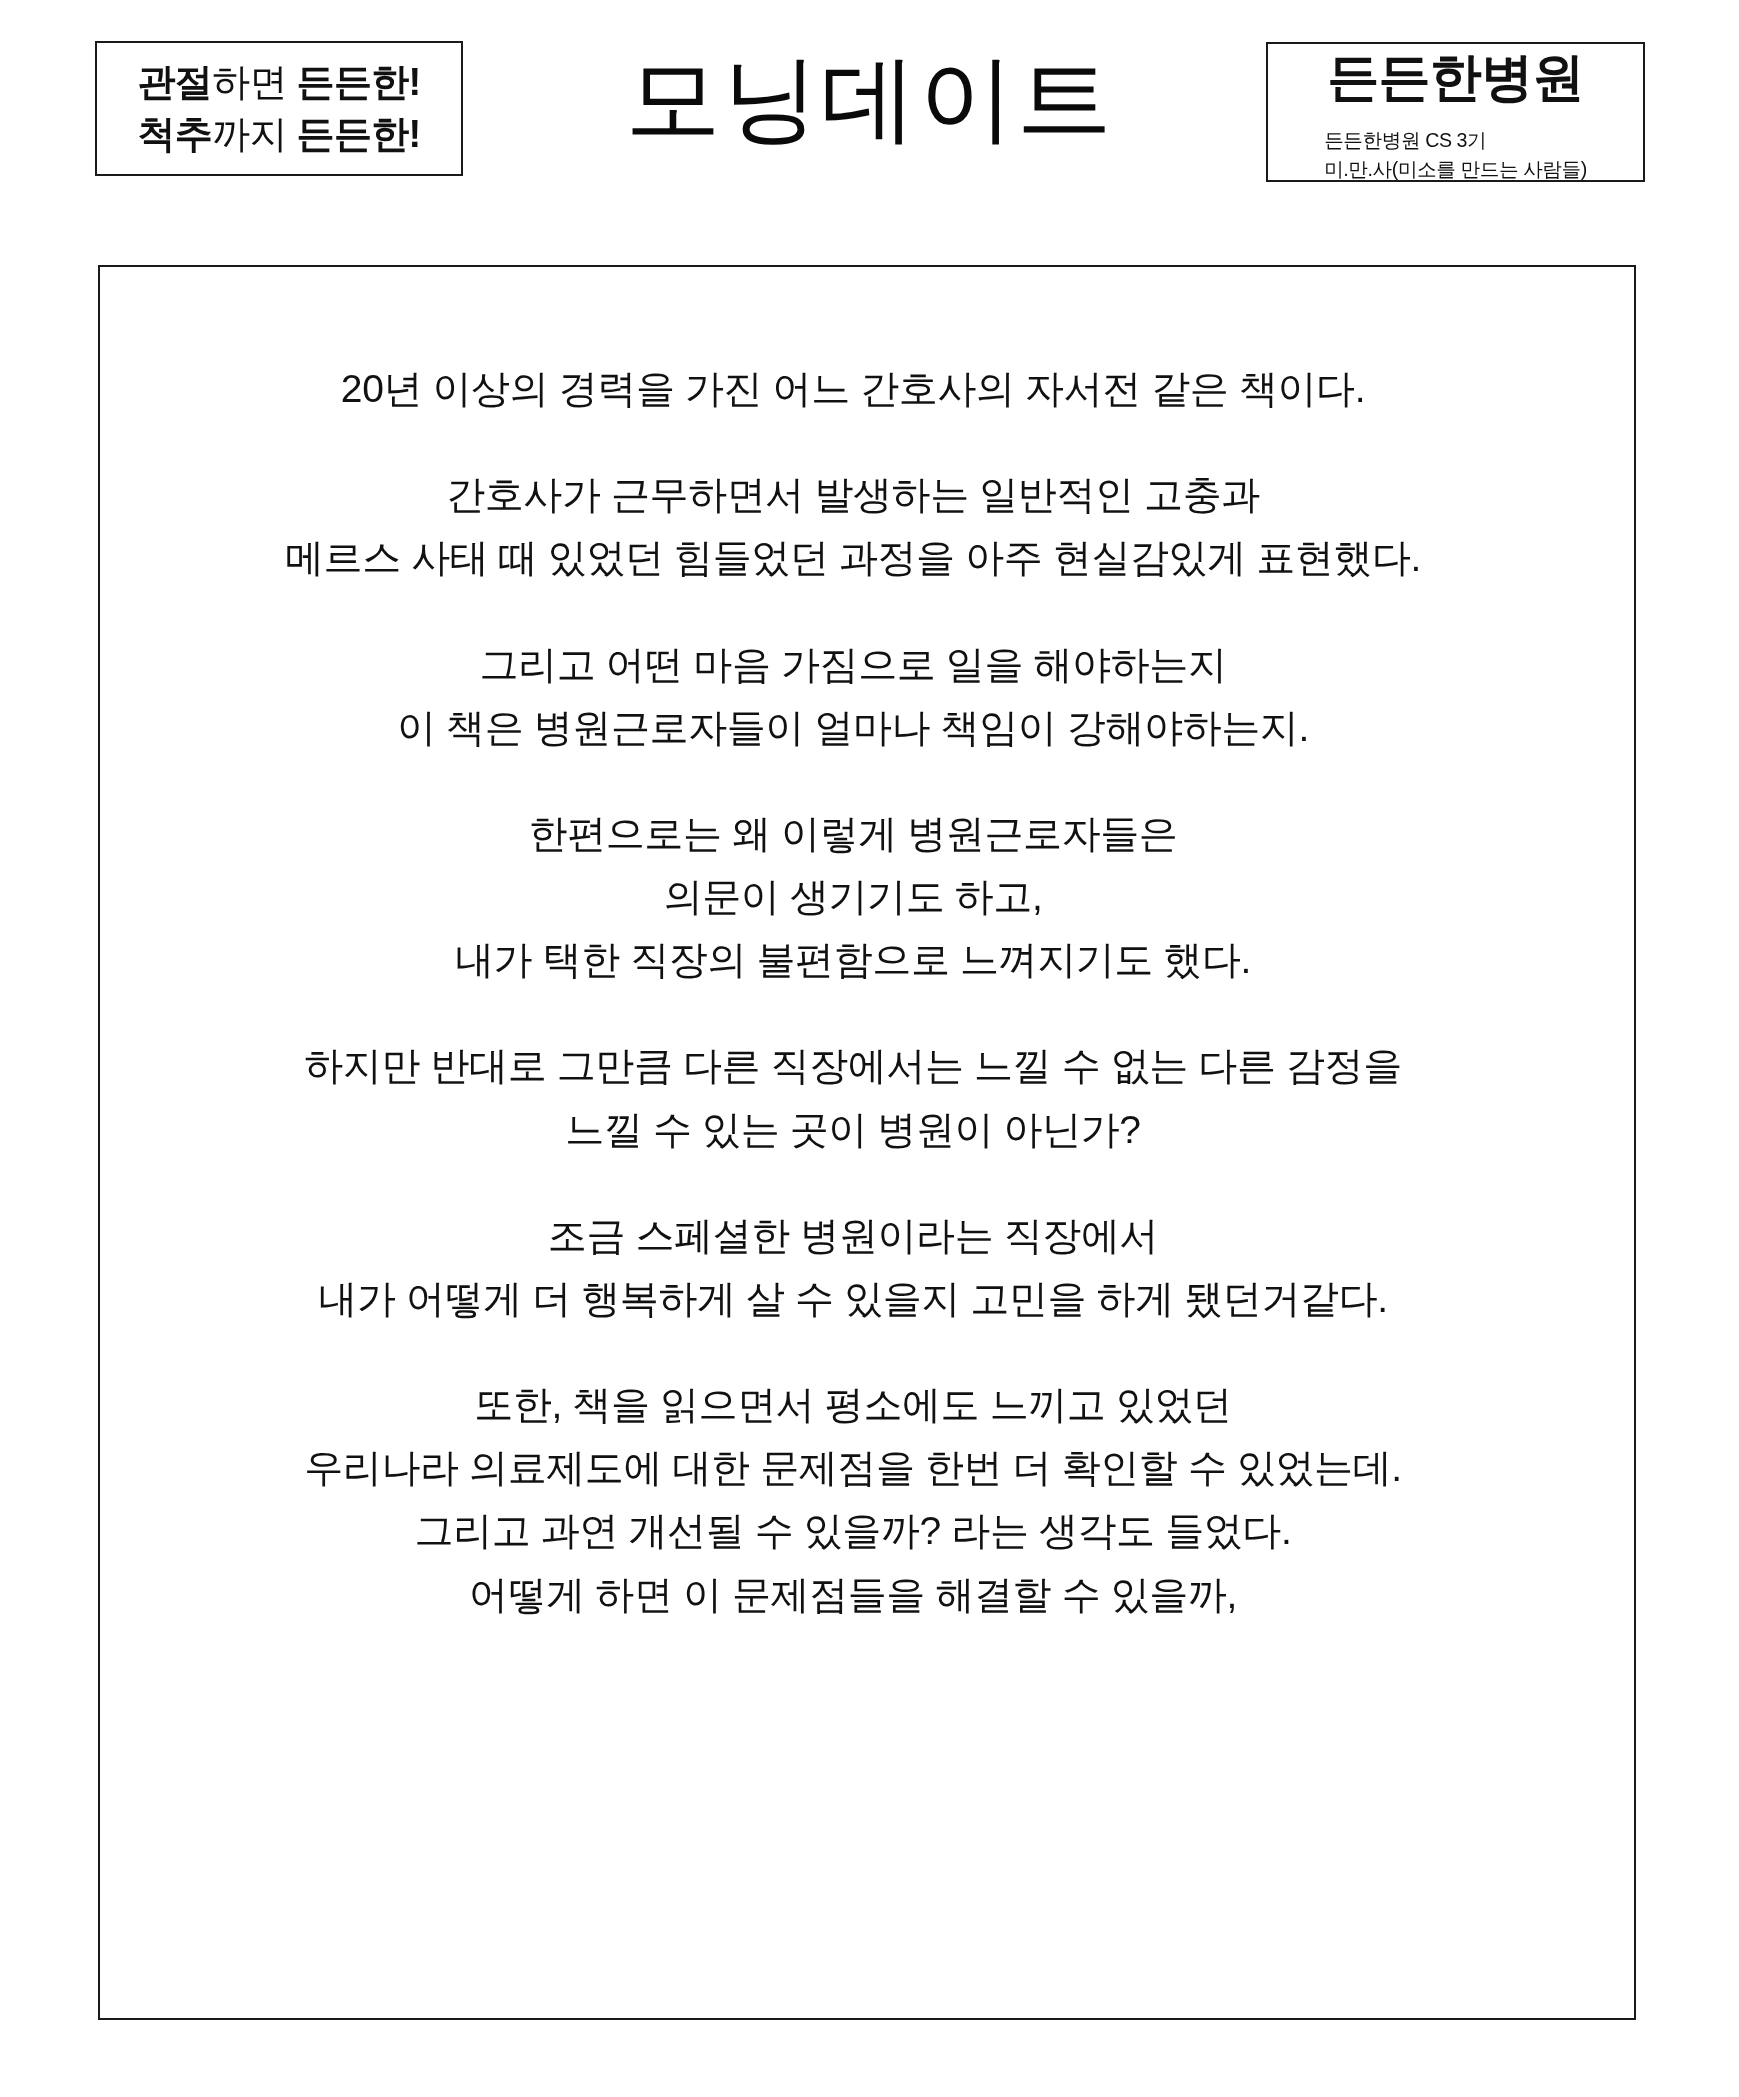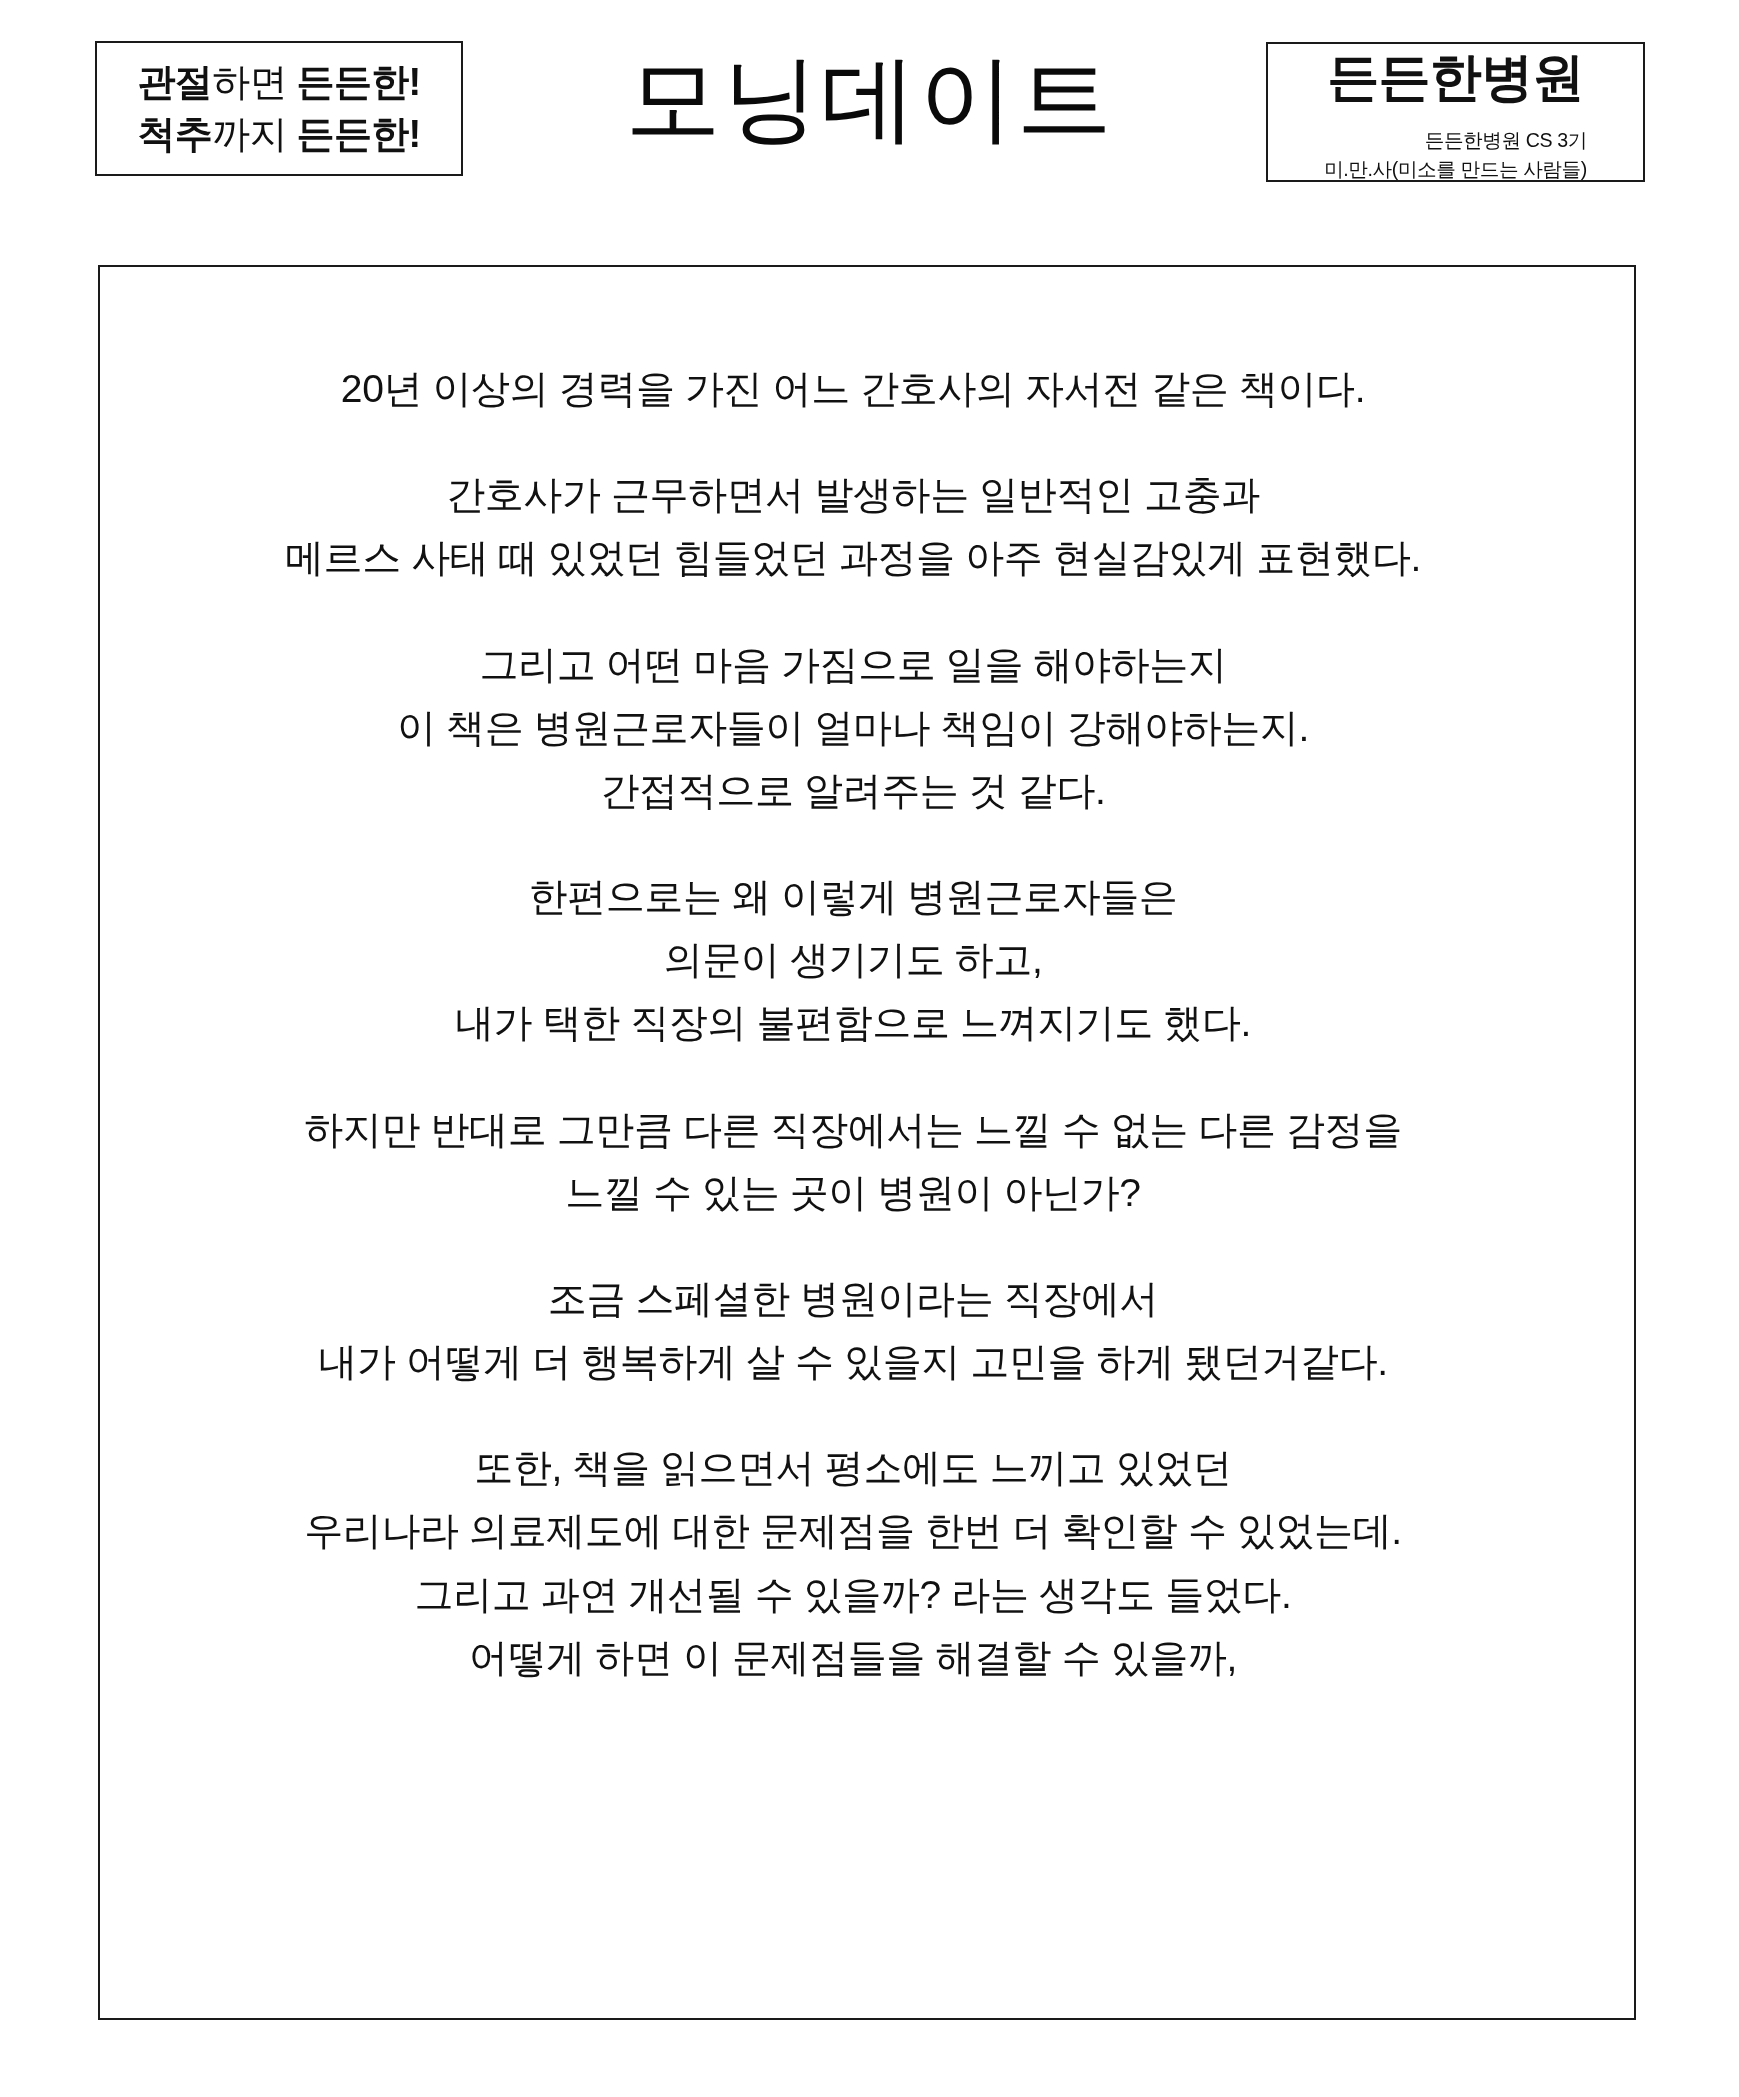--- a/index.html
+++ b/index.html
@@ -84,21 +84,21 @@
   .hospital-name {
     font-size: 52px;
     font-weight: 700;
     letter-spacing: -0.7px;
     margin-bottom: 12.6px;
   }
   .hospital-sub {
     font-size: 19.6px;
     font-weight: 400;
     line-height: 1.5;
-    text-align: right;
+    text-align: left;
     letter-spacing: -0.4px;
   }
 
   
   .content-frame {
     position: absolute;
     left: 98px;
     top: 265px;
     width: 1538px;
     height: 1755px;
@@ -160,21 +160,20 @@
         <p class="para">
           <span class="line">20년 이상의 경력을 가진 어느 간호사의 자서전 같은 책이다.</span>
         </p>
         <p class="para">
           <span class="line">간호사가 근무하면서 발생하는 일반적인 고충과</span>
           <span class="line">메르스 사태 때 있었던 힘들었던 과정을 아주 현실감있게 표현했다.</span>
         </p>
         <p class="para">
           <span class="line">그리고 어떤 마음 가짐으로 일을 해야하는지</span>
           <span class="line">이 책은 병원근로자들이 얼마나 책임이 강해야하는지.</span>
-          <span class="line">간접적으로 알려주는 것 같다.</span>
         </p>
         <p class="para">
           <span class="line">한편으로는 왜 이렇게 병원근로자들은</span>
           <span class="line">의문이 생기기도 하고,</span>
           <span class="line">내가 택한 직장의 불편함으로 느껴지기도 했다.</span>
         </p>
         <p class="para">
           <span class="line">하지만 반대로 그만큼 다른 직장에서는 느낄 수 없는 다른 감정을</span>
           <span class="line">느낄 수 있는 곳이 병원이 아닌가?</span>
         </p>

